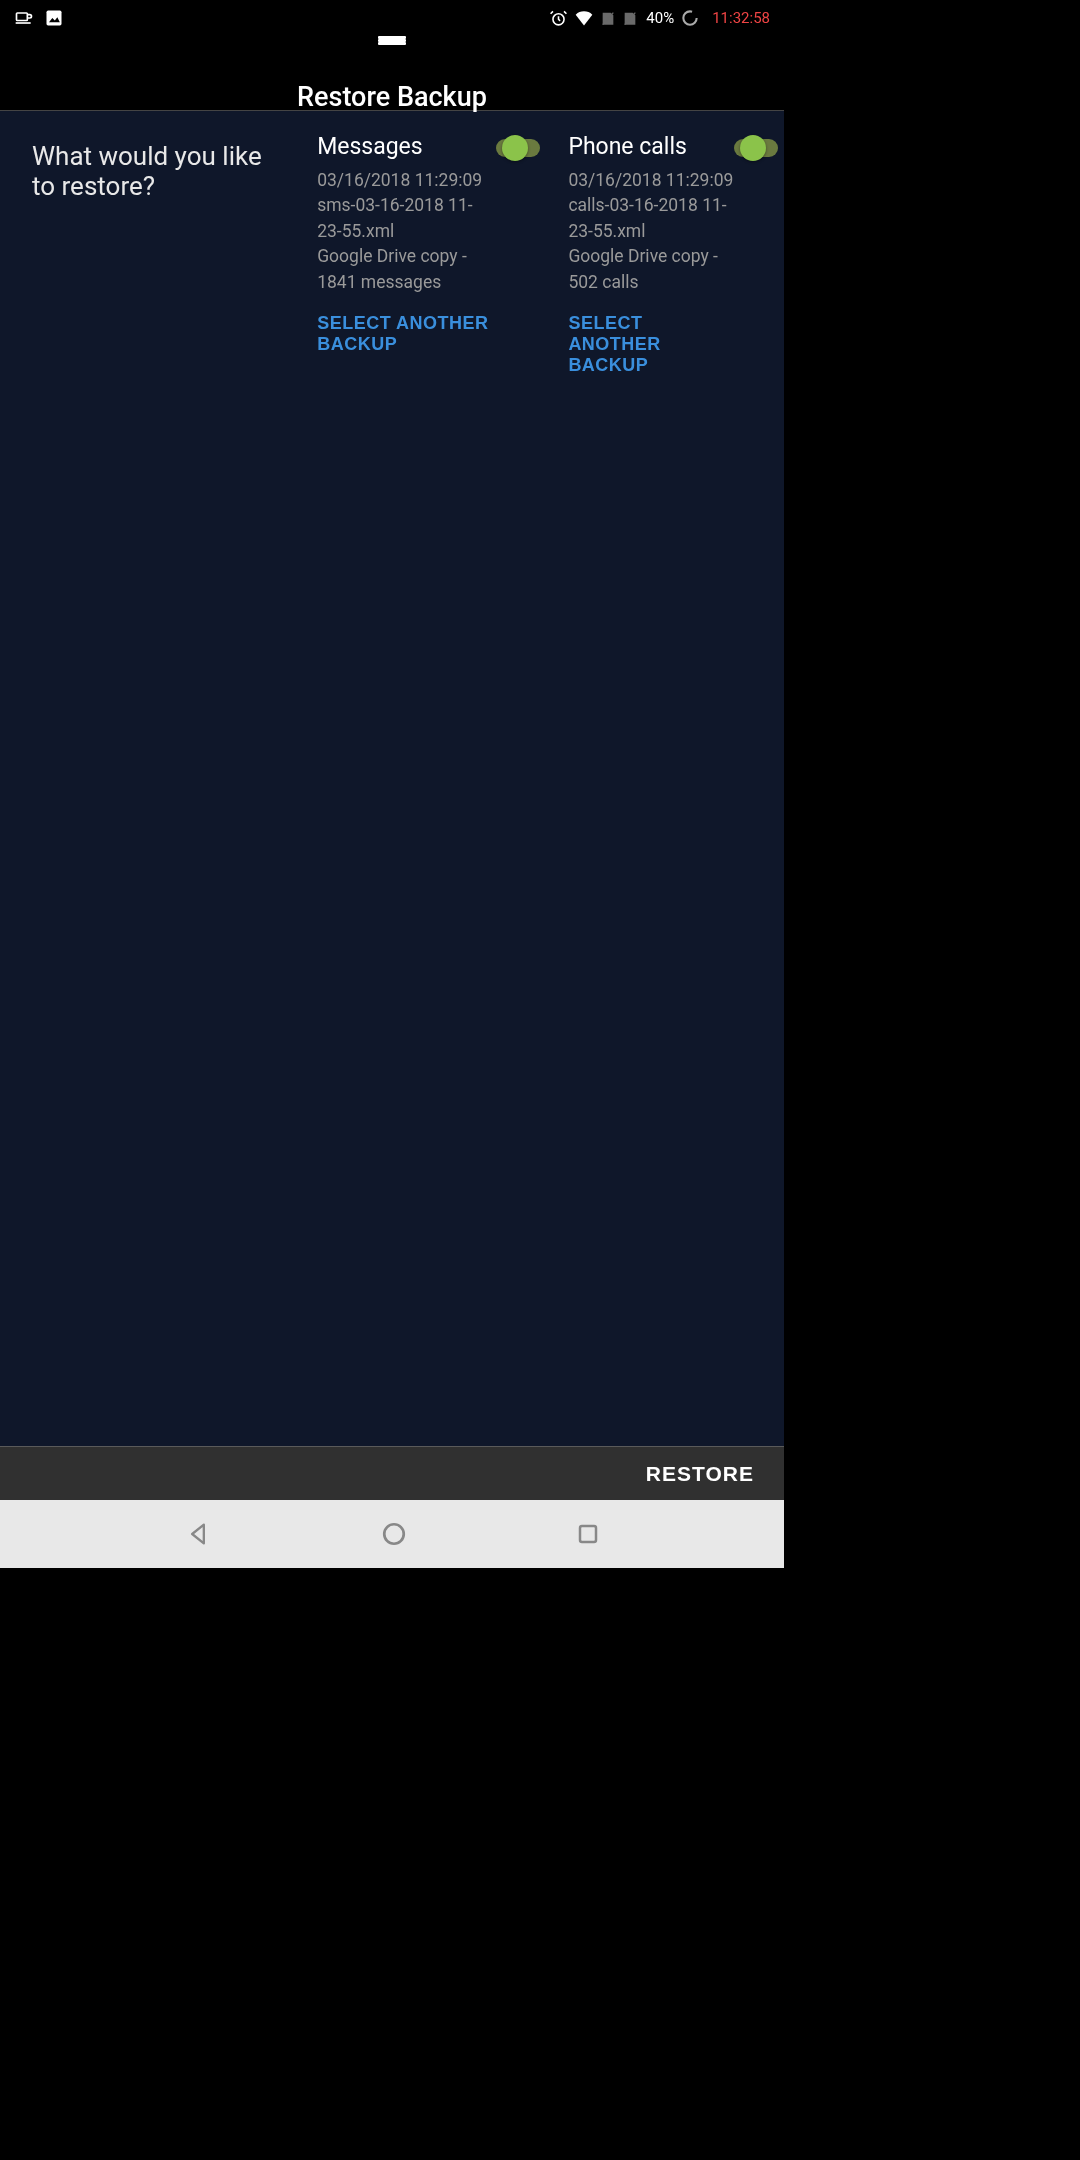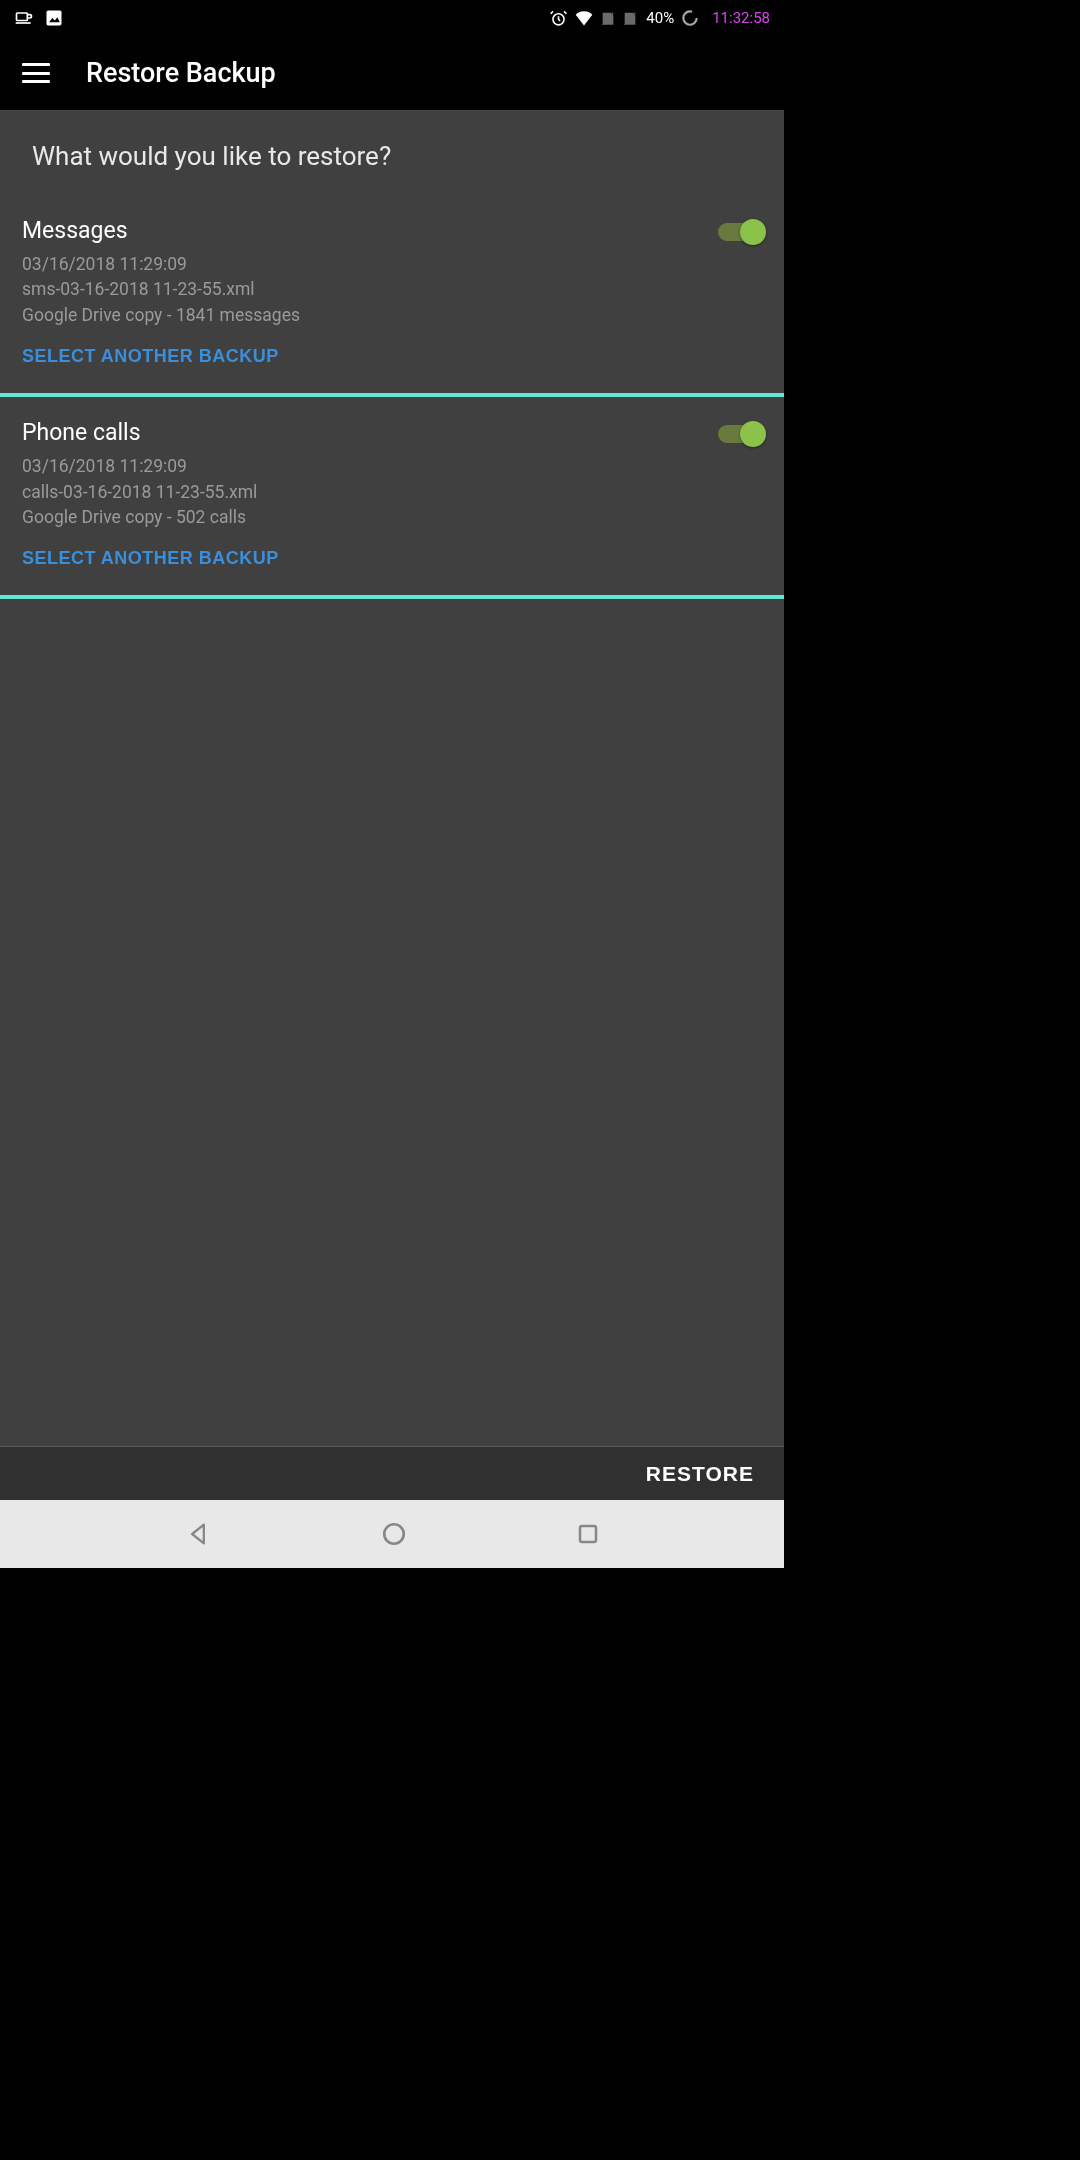--- a/index.html
+++ b/index.html
@@ -47,32 +47,33 @@
     }
     
     .battery-text {
       font-size: 15px;
       color: #fff;
       margin-left: 2px;
     }
     
     .clock-text {
       font-size: 15px;
-      color: #d946ef;
+      color: #ef4444;
       margin-left: 6px;
     }
     
     
     .app-bar {
       height: 74px;
       background: #000;
       display: flex;
       align-items: center;
       padding: 0 22px;
       gap: 36px;
+      flex-direction: column;
     }
     
     .hamburger-icon {
       width: 28px;
       height: 20px;
       display: flex;
       flex-direction: column;
       justify-content: space-between;
       cursor: pointer;
     }
@@ -84,24 +85,24 @@
     }
     
     .app-title {
       color: #fff;
       font-size: 27px;
       font-weight: 500;
     }
     
     
     .content {
-      background: #404040;
+      background: #0f172a;
       height: calc(100% - 110px - 68px);
       display: flex;
-      flex-direction: column;
+      flex-direction: row;
     }
     
     .prompt {
       color: #e8e8e8;
       font-size: 26px;
       padding: 30px 32px 24px 32px;
     }
     
     .section {
       padding: 22px 22px 26px 22px;

